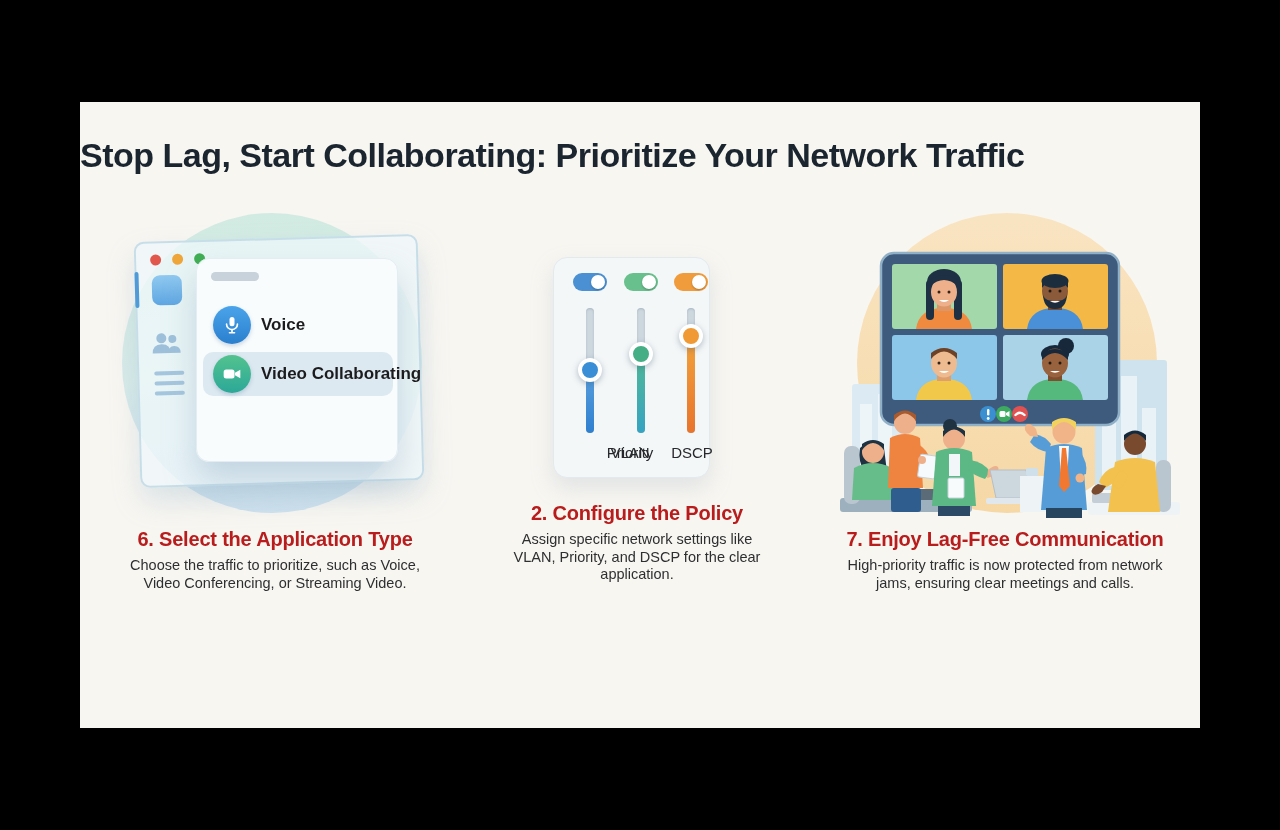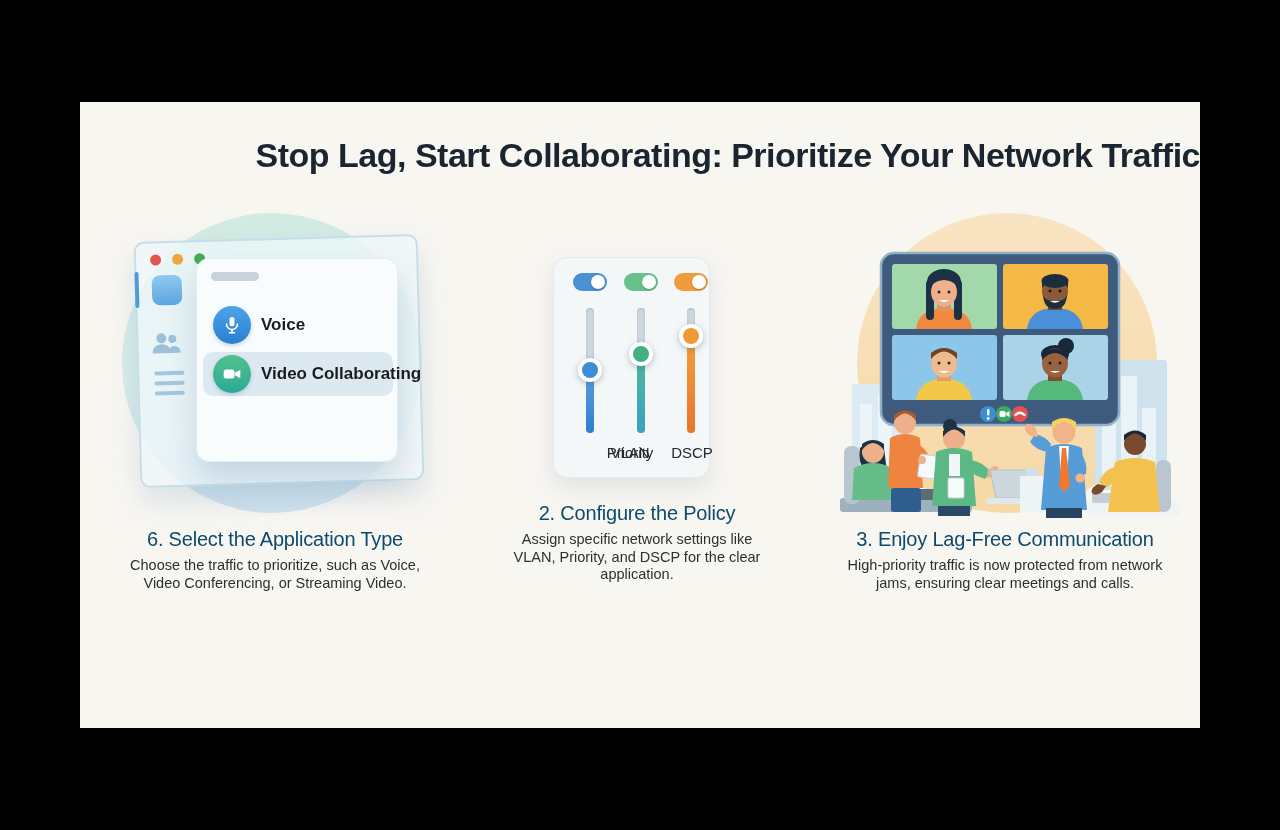--- a/index.html
+++ b/index.html
@@ -2,21 +2,21 @@
 <html><head>
 <meta charset="utf-8">
 <style>
   * { margin:0; padding:0; box-sizing:border-box; }
   html,body { width:1280px; height:830px; background:#000; overflow:hidden;
               font-family:"Liberation Sans","DejaVu Sans",sans-serif; }
 
   .card { position:absolute; left:80px; top:102px; width:1120px; height:626px;
           background:#f8f6f1; }
 
-  .title { position:absolute; left:0; top:34px; width:100%; text-align:right;
+  .title { position:absolute; left:0; top:34px; width:100%; text-align:left;
            font-size:34px; font-weight:800; color:#1b2530; letter-spacing:-0.5px; }
 
   
   .circle1 { position:absolute; left:42px; top:111px; width:300px; height:300px;
              border-radius:50%;
              background:linear-gradient(180deg,#d2ebe2 0%,#d8ebe8 55%,#cfe1ee 100%); }
 
   .browser { position:absolute; left:57px; top:136px; width:284px; height:246px;
              background:rgba(238,247,250,.78); border:2px solid rgba(195,220,232,.9);
              border-radius:10px; transform:rotate(-1.6deg);
@@ -75,21 +75,21 @@
   .kb-2 { left:125px; top:66px;  background:#f09a36; }
   .slider-label { position:absolute; top:186px; transform:translateX(-50%);
                   font-size:15px; color:#26282b; }
   .sl-0 { left:36px;margin-left:40px; } .sl-1 { left:76px; } .sl-2 { left:138px; }
 
   
   .scene { position:absolute; left:760px; top:106px; width:340px; height:312px; }
 
   
   .step { position:absolute; text-align:center; }
-  .step h2 { font-size:20px; font-weight:400; color:#0c4a6e; letter-spacing:-0.2px;
+  .step h2 { font-size:20px; font-weight:700; color:#b91c1c; letter-spacing:-0.2px;
              margin-bottom:6px; }
   .step p  { font-size:14.5px; line-height:17.5px; color:#2e2f31; }
   .step-1 { left:36px;  top:426px; width:318px; }
   .step-2 { left:428px; top:400px; width:258px; }
   .step-3 { left:756px; top:426px; width:338px; }
 </style>
 </head>
 <body>
 
 <div class="card">
@@ -336,17 +336,17 @@
 
   <div class="step step-1">
     <h2>6. Select the Application Type</h2>
     <p>Choose the traffic to prioritize, such as Voice, Video Conferencing, or Streaming Video.</p>
   </div>
   <div class="step step-2">
     <h2>2. Configure the Policy</h2>
     <p>Assign specific network settings like VLAN, Priority, and DSCP for the clear application.</p>
   </div>
   <div class="step step-3">
-    <h2>3. Enjoy Lag-Free Communication</h2>
+    <h2>7. Enjoy Lag-Free Communication</h2>
     <p>High-priority traffic is now protected from network jams, ensuring clear meetings and calls.</p>
   </div>
 
 </div>
 
 </body></html>

